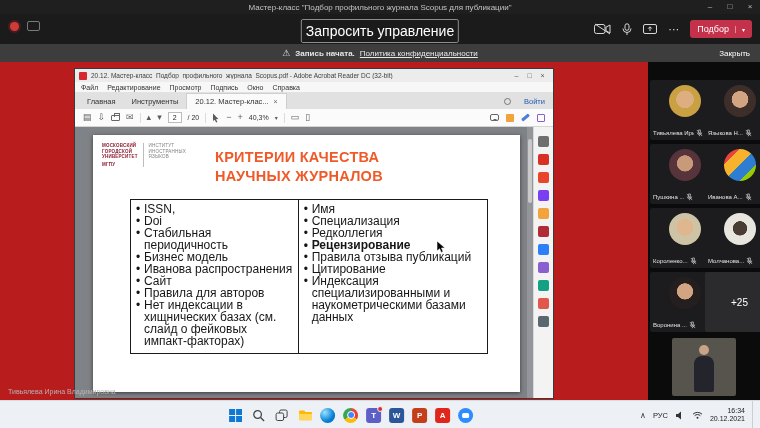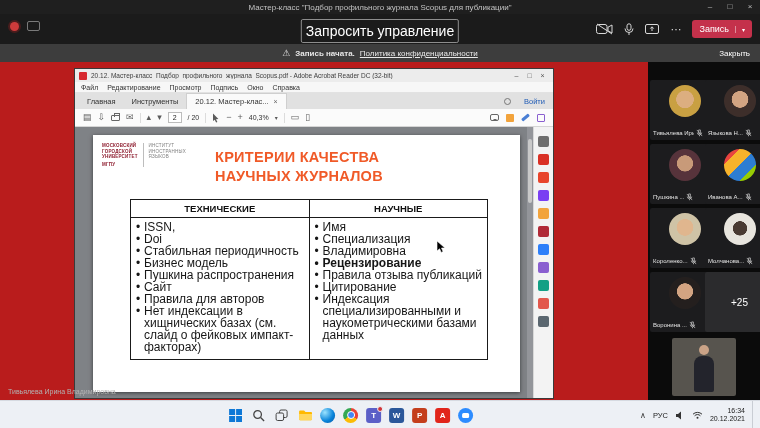--- a/index.html
+++ b/index.html
@@ -178,21 +178,21 @@
       <svg width="10" height="13" viewBox="0 0 10 13">
         <rect x="3" y="0.8" width="4" height="6.5" rx="2" fill="none" stroke="#d8d8d8"></rect>
         <path d="M1 5.5a4 4 0 0 0 8 0M5 9.5v2.5" fill="none" stroke="#d8d8d8"></path>
       </svg>
       <svg width="14" height="12" viewBox="0 0 14 12">
         <rect x="0.5" y="1.5" width="13" height="9" rx="1.5" fill="none" stroke="#d8d8d8"></rect>
         <path d="M7 8V4M5.3 5.6L7 3.8l1.7 1.8" fill="none" stroke="#d8d8d8"></path>
       </svg>
       <span class="more">⋯</span>
       <button class="leave-btn">
-        <span>Запись</span>
+        <span>Подбор</span>
         <span class="chev">▾</span>
       </button>
     </div>
   </div>
 
   <div class="banner">
     <span class="warn">⚠</span>
     <b>Запись начата.</b>
     <span class="plink">Политика конфиденциальности</span>
     <span class="bclose">Закрыть</span>
@@ -278,42 +278,38 @@
             </div>
           </div>
 
           <div class="slide-title">
             <div>КРИТЕРИИ КАЧЕСТВА</div>
             <div>НАУЧНЫХ ЖУРНАЛОВ</div>
           </div>
 
           <table class="slide-table">
             <tbody>
-                <tr>
-              <th>ТЕХНИЧЕСКИЕ</th>
-              <th>НАУЧНЫЕ</th>
-            </tr>
             <tr>
               <td>
                 <ul>
                   <li>ISSN,</li>
                   <li>Doi</li>
                   <li>Стабильная периодичность</li>
                   <li>Бизнес модель</li>
-                  <li>Пушкина распространения</li>
+                  <li>Иванова распространения</li>
                   <li>Сайт</li>
                   <li>Правила для авторов</li>
                   <li>Нет индексации в хищнических базах (см. слайд о фейковых импакт-факторах)</li>
                 </ul>
               </td>
               <td>
                 <ul>
                   <li>Имя</li>
                   <li>Специализация</li>
-                  <li>Владимировна</li>
+                  <li>Редколлегия</li>
                   <li class="bold-item">Рецензирование</li>
                   <li>Правила отзыва публикаций</li>
                   <li>Цитирование</li>
                   <li>Индексация специализированными и наукометрическими базами данных</li>
                 </ul>
               </td>
             </tr>
           </tbody>
             </table>
         </div>

